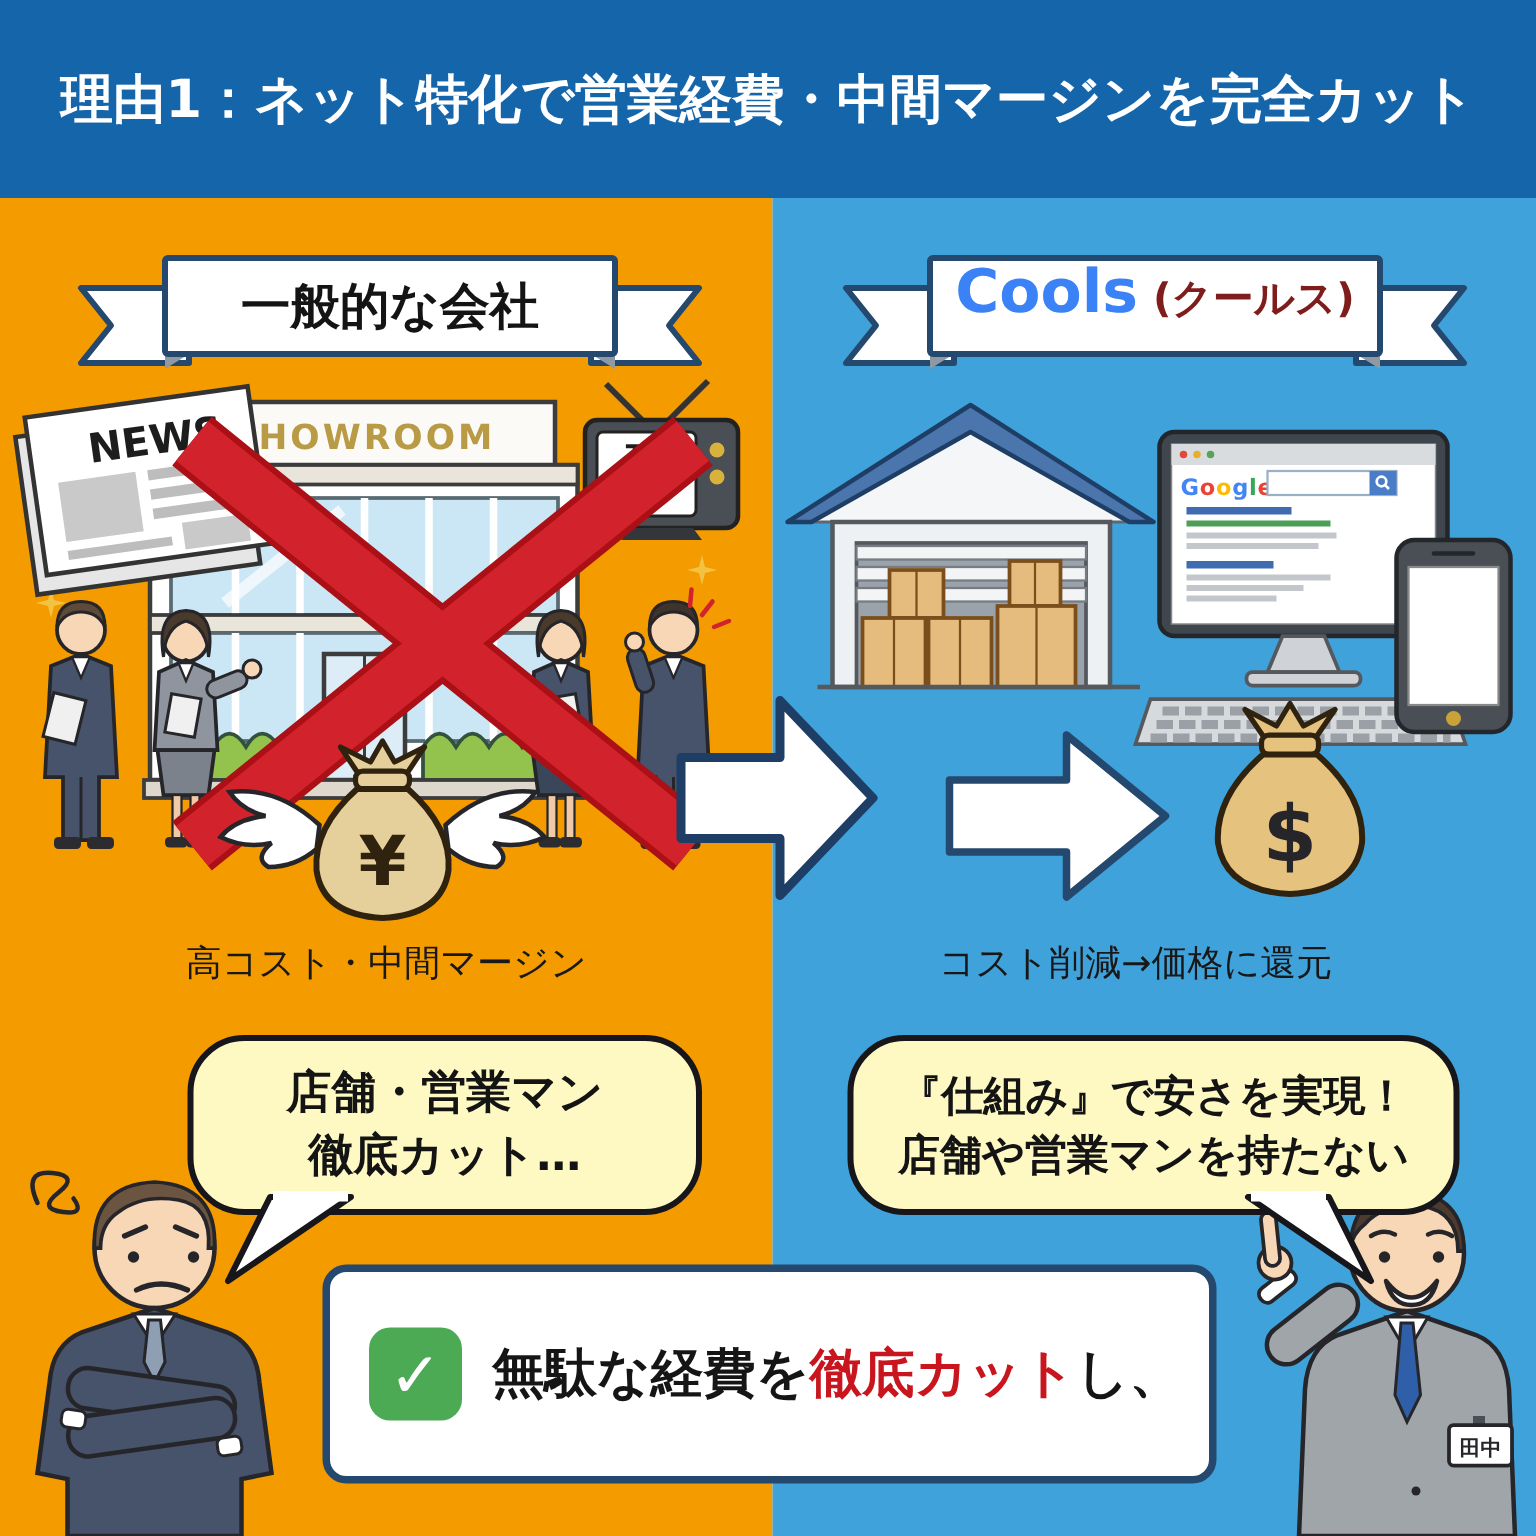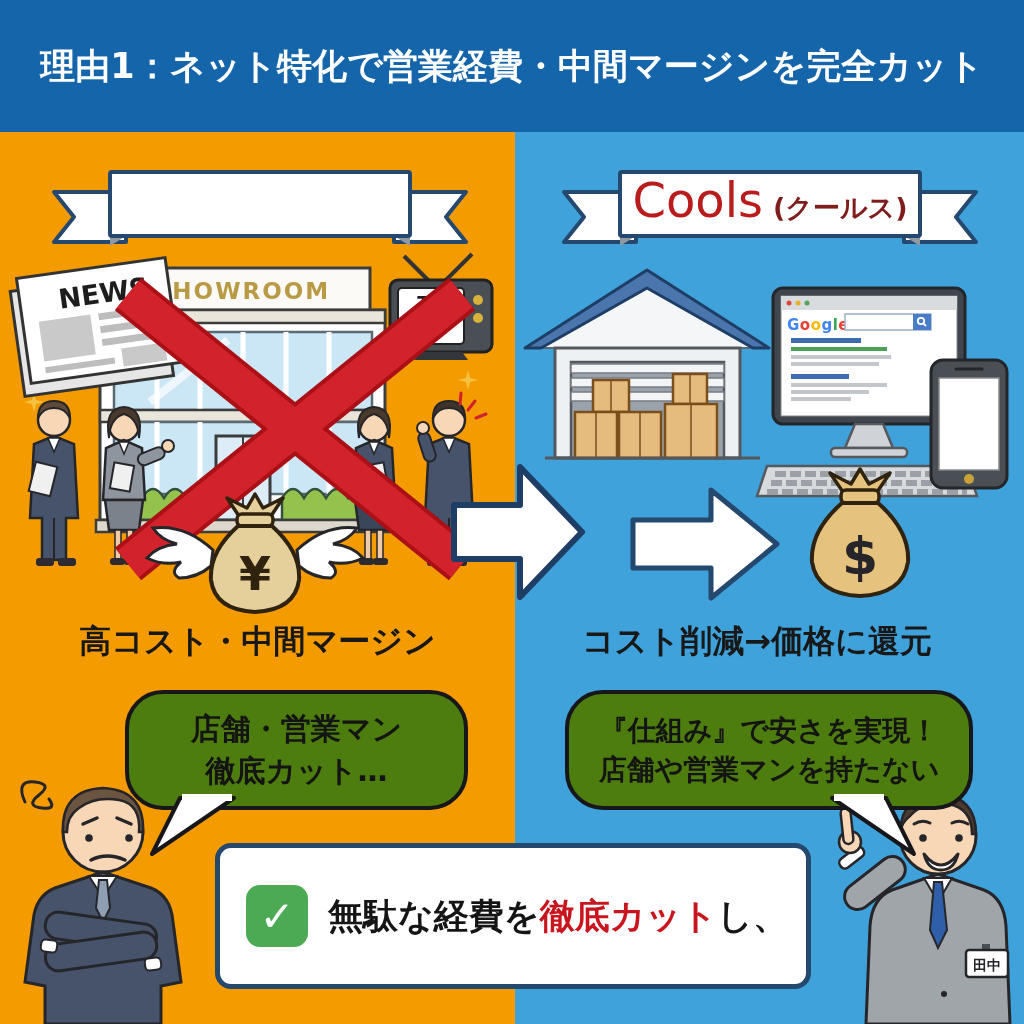--- a/index.html
+++ b/index.html
@@ -13,30 +13,30 @@
     display:flex;align-items:center;justify-content:center;}
   .header-title{color:#ffffff;font-size:35px;font-weight:800;letter-spacing:0px;white-space:nowrap;}
   
   .left-bg{left:0;top:132px;width:515px;height:892px;background:#f49b00;}
   .right-bg{left:515px;top:132px;width:509px;height:892px;background:#3fa2da;}
   
   .ribbon-wrap{top:166px;width:420px;height:82px;}
   .ribbon-text{position:absolute;left:0;top:6px;width:420px;height:64px;
     display:flex;align-items:center;justify-content:center;}
   .ribbon-text-left{font-size:33px;font-weight:800;color:#141414;}
-  .brand{font-size:48px;font-weight:400;color:#b91c1c;}
+  .brand{font-size:40px;font-weight:700;color:#3b82f6;}
   .brand-reading{font-size:27px;font-weight:700;color:#7f1d1d;margin-left:10px;}
   .rb-row{display:flex;align-items:baseline;}
   
   .caption{top:616px;height:52px;display:flex;align-items:center;justify-content:center;
-    font-size:32px;font-weight:700;color:#181818;white-space:nowrap;}
+    font-size:24px;font-weight:400;color:#181818;white-space:nowrap;}
   .caption-left{left:0;width:515px;}
   .caption-right{left:515px;width:484px;}
   
-  .bubble{background:#4d7c0f;border:4px solid #17171b;border-radius:38px;z-index:5;
+  .bubble{background:#fef9c3;border:4px solid #17171b;border-radius:38px;z-index:5;
     display:flex;flex-direction:column;align-items:center;justify-content:center;}
   .bubble-line{font-weight:800;color:#141414;line-height:1.4;white-space:nowrap;}
   .bubble-left{left:125px;top:690px;width:335px;height:112px;}
   .bubble-left .bubble-line{font-size:30px;}
   .bubble-right{left:565px;top:690px;width:400px;height:112px;}
   .bubble-right .bubble-line{font-size:28px;}
   .tail{z-index:6;}
   
   .summary{left:215px;top:843px;width:596px;height:146px;background:#ffffff;
     border:5px solid #24486e;border-radius:16px;z-index:7;
@@ -65,20 +65,21 @@
   <div class="abs right-bg"></div>
 
   <div class="abs ribbon-wrap" style="left:50px;">
     <svg width="420" height="82" viewBox="0 0 420 82">
       <polygon points="4,26 76,26 76,76 4,76 24,51" fill="#ffffff" stroke="#24486e" stroke-width="4" stroke-linejoin="round"></polygon>
       <polygon points="416,26 344,26 344,76 416,76 396,51" fill="#ffffff" stroke="#24486e" stroke-width="4" stroke-linejoin="round"></polygon>
       <polygon points="60,70 76,70 60,80" fill="#8e99a4"></polygon>
       <polygon points="360,70 344,70 360,80" fill="#8e99a4"></polygon>
       <rect x="60" y="6" width="300" height="64" rx="2" fill="#ffffff" stroke="#24486e" stroke-width="4"></rect>
     </svg>
+    <div class="ribbon-text ribbon-text-left">一般的な会社</div>
   </div>
 
   <div class="abs ribbon-wrap" style="left:560px;">
     <svg width="420" height="82" viewBox="0 0 420 82">
       <polygon points="4,26 76,26 76,76 4,76 24,51" fill="#ffffff" stroke="#24486e" stroke-width="4" stroke-linejoin="round"></polygon>
       <polygon points="416,26 344,26 344,76 416,76 396,51" fill="#ffffff" stroke="#24486e" stroke-width="4" stroke-linejoin="round"></polygon>
       <polygon points="60,70 76,70 60,80" fill="#8e99a4"></polygon>
       <polygon points="360,70 344,70 360,80" fill="#8e99a4"></polygon>
       <rect x="60" y="6" width="300" height="64" rx="2" fill="#ffffff" stroke="#24486e" stroke-width="4"></rect>
     </svg>

